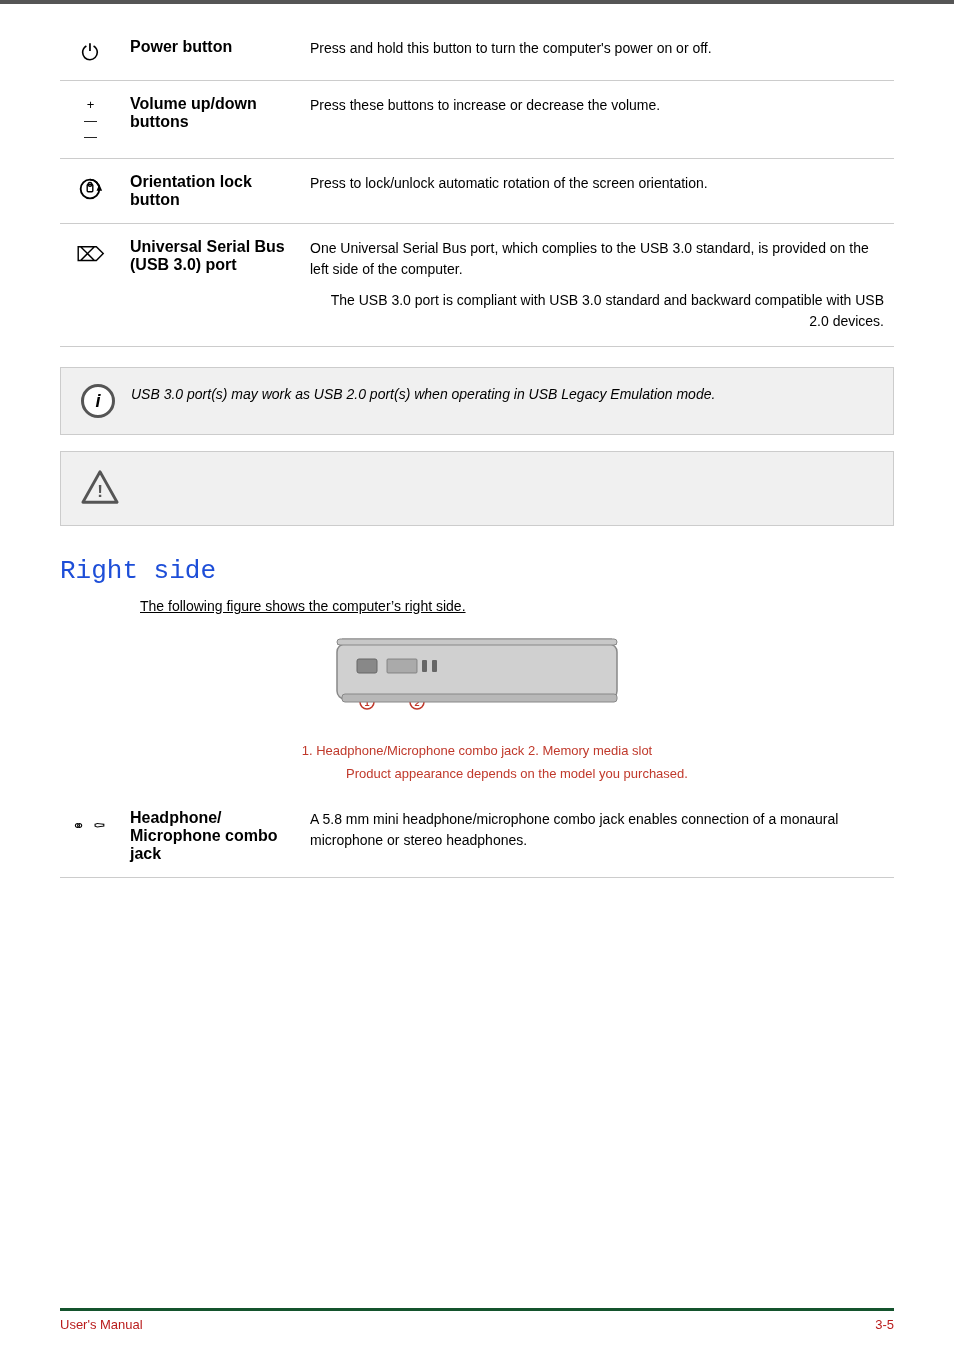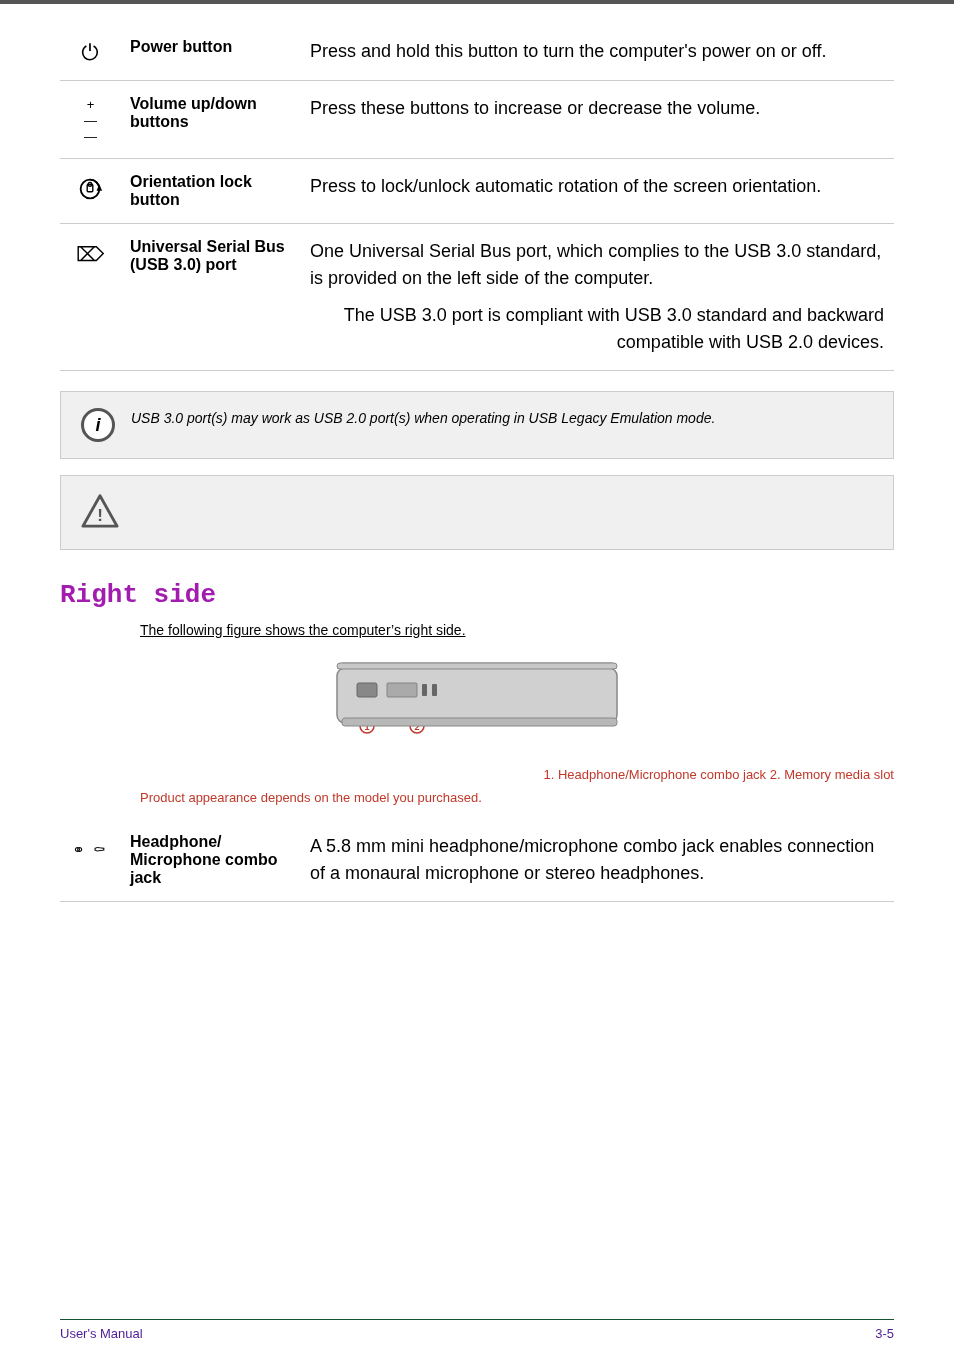--- a/index.html
+++ b/index.html
@@ -44,21 +44,21 @@
       padding-top: 16px;
     }
 
     .feature-table .name-cell {
       width: 180px;
       font-weight: bold;
       font-size: 16px;
     }
 
     .feature-table .desc-cell {
-      font-size: 18px;
+      font-size: 14px;
       line-height: 1.5;
     }
 
     .desc-extra {
       margin-top: 10px;
       text-align: right;
     }
 
     
     .notice-box {
@@ -78,24 +78,24 @@
       color: #000;
     }
 
     .notice-text p + p {
       margin-top: 10px;
       font-style: italic;
     }
 
     
     .section-heading {
-      color: #a21caf;
+      color: #1d4ed8;
       font-size: 26px;
       font-family: 'Courier New', monospace;
-      font-weight: bold;
+      font-weight: normal;
       margin-top: 30px;
       margin-bottom: 12px;
     }
 
     .section-intro {
       margin-left: 80px;
       margin-bottom: 10px;
       font-size: 14px;
       text-decoration: underline;
     }
@@ -115,31 +115,32 @@
       margin: 10px 0 16px 0;
     }
 
     .computer-svg-wrapper {
       position: relative;
       width: 340px;
     }
 
     
     .figure-labels {
-      text-align: right;
+      text-align: center;
       color: #c0392b;
       font-size: 13px;
       margin-bottom: 8px;
     }
 
     .product-note {
       color: #c0392b;
       font-size: 13px;
       margin-left: 80px;
       margin-bottom: 14px;
+      text-align: center;
     }
 
     
     .info-circle {
       width: 34px;
       height: 34px;
       border-radius: 50%;
       border: 3px solid #555;
       display: flex;
       align-items: center;
@@ -163,28 +164,28 @@
       letter-spacing: -1px;
       display: flex;
       flex-direction: column;
       align-items: center;
       gap: 1px;
     }
 
     
     .footer {
       position: absolute;
-      bottom: 4px;
+      bottom: 13px;
       left: 60px;
       right: 60px;
       display: flex;
       justify-content: space-between;
       font-size: 13px;
-      color: #4c1d95;
-      border-top: 1px solid #14532d;
+      color: #b91c1c;
+      border-top: 3px solid #14532d;
       padding-top: 6px;
     }
 
     .orientation-icon svg {
       width: 28px;
       height: 28px;
     }
 
     .headphone-icon {
       font-size: 15px;

